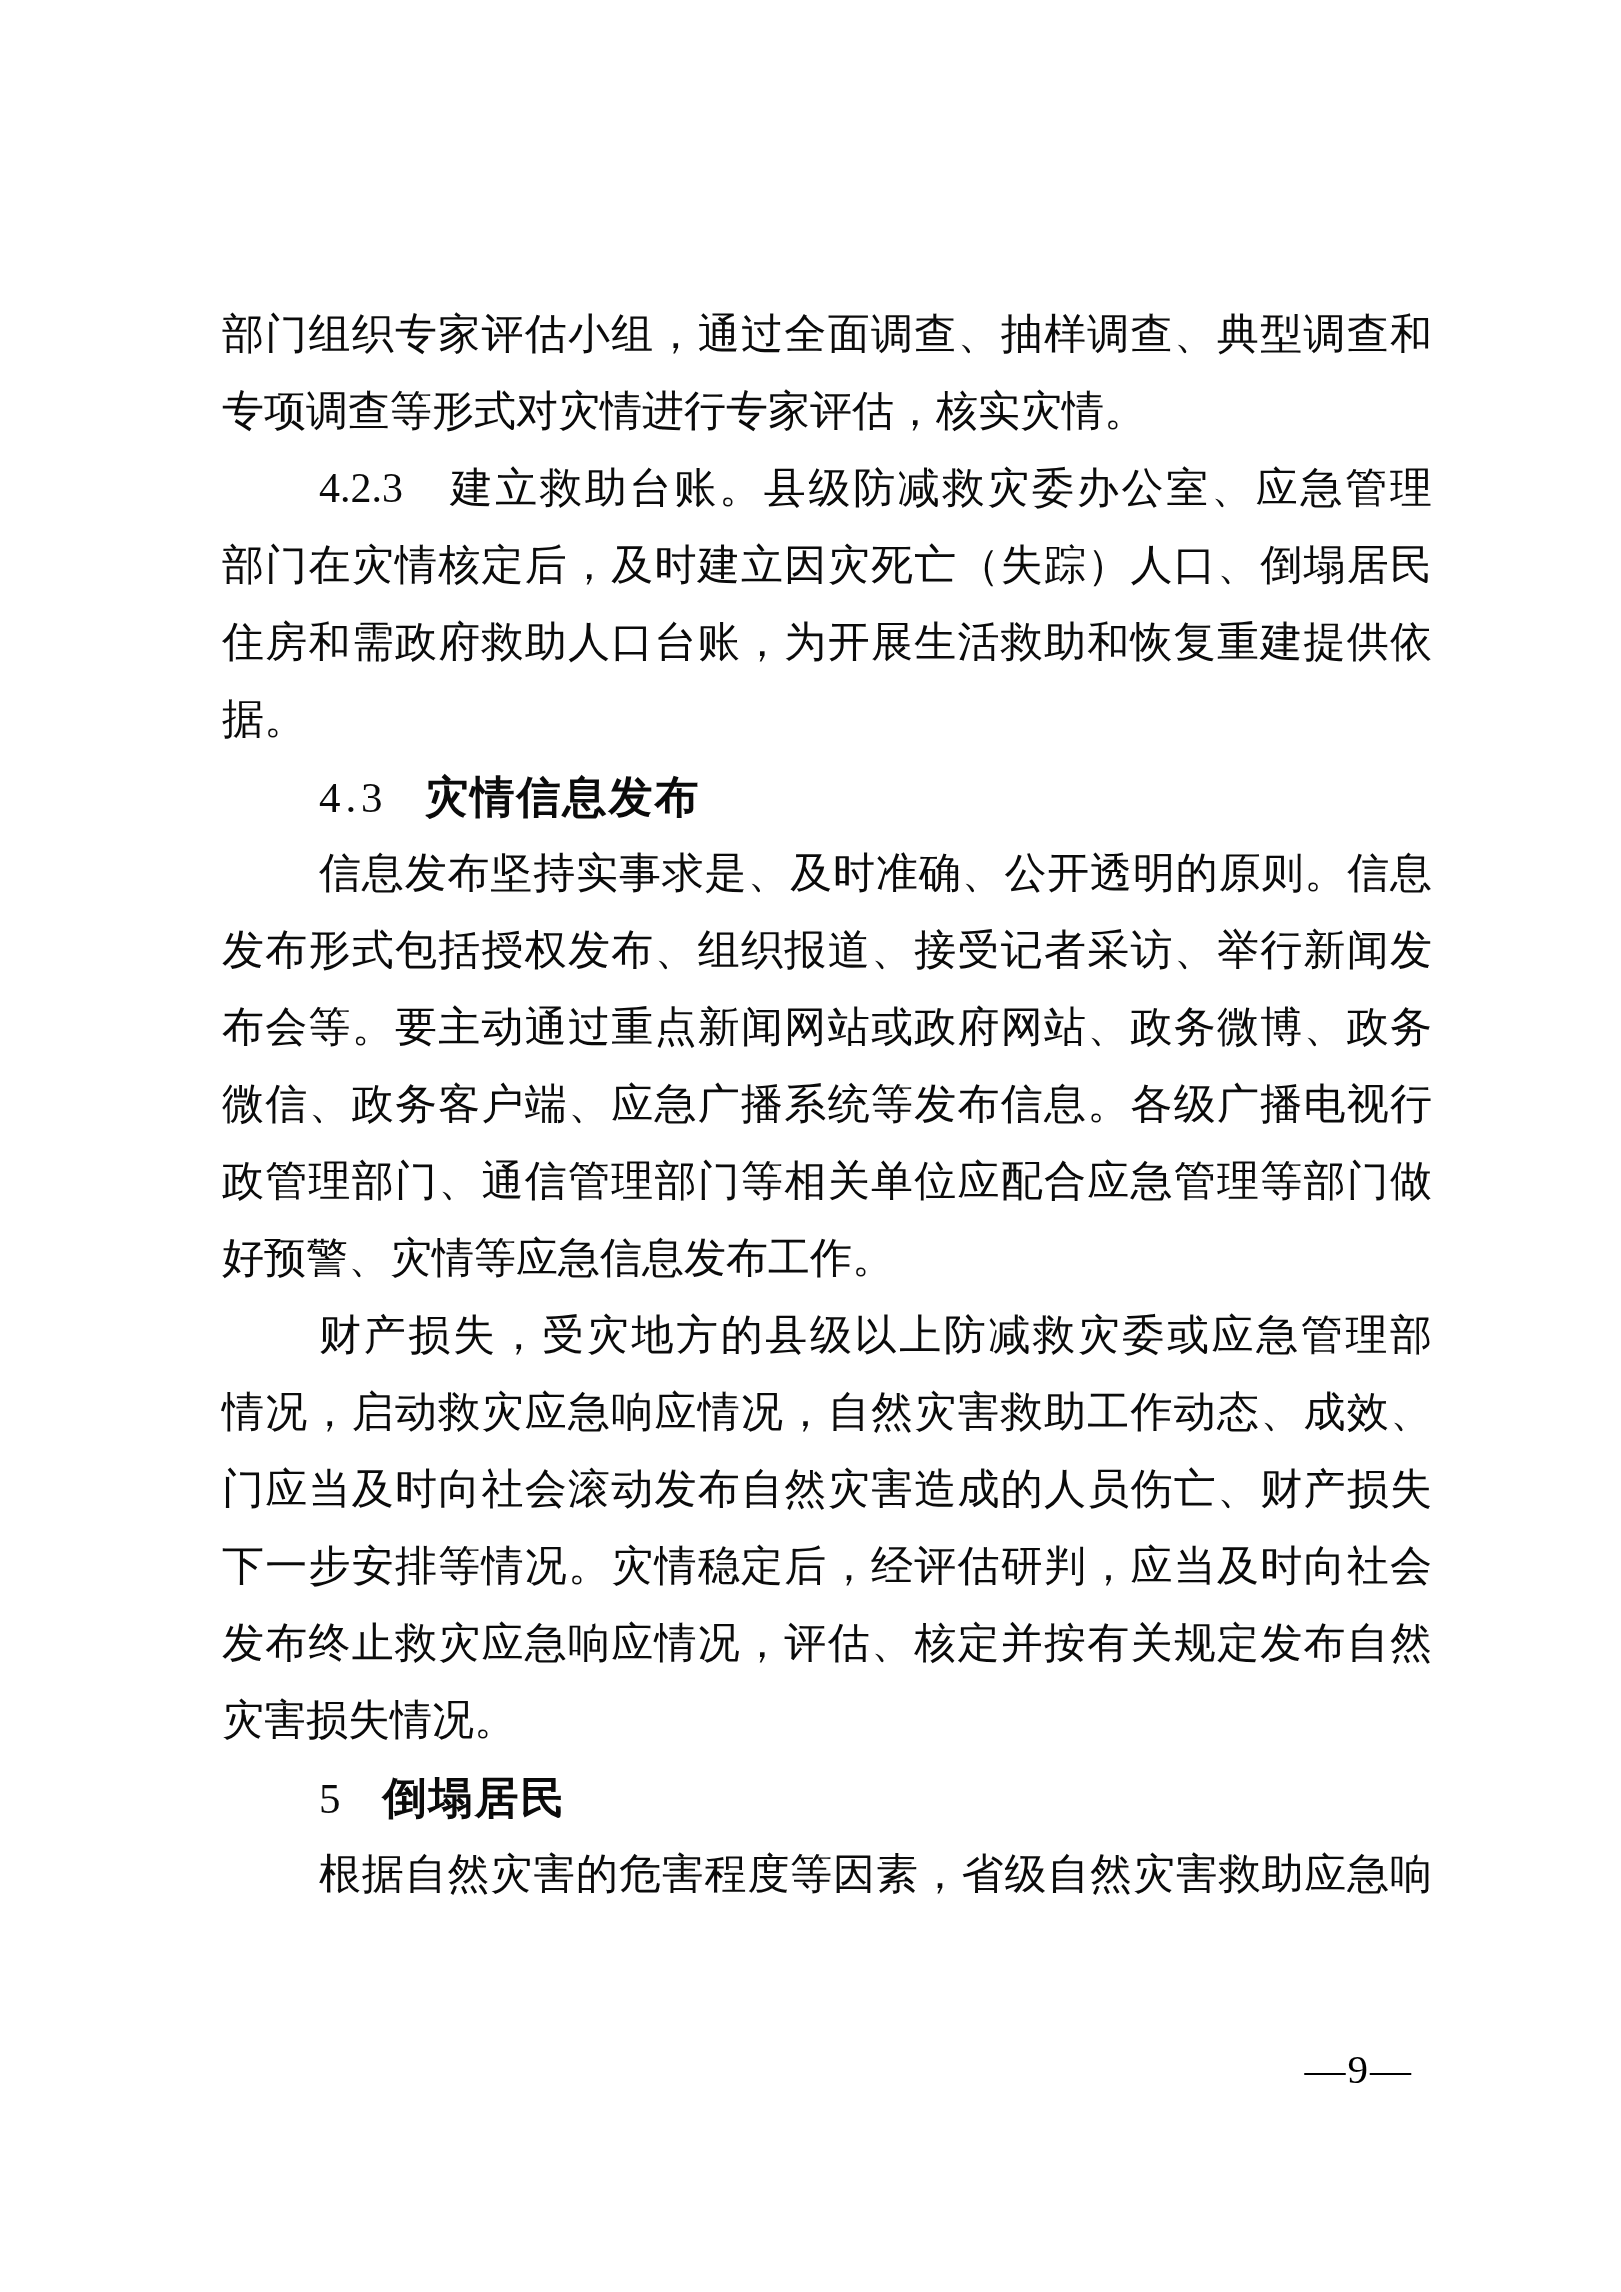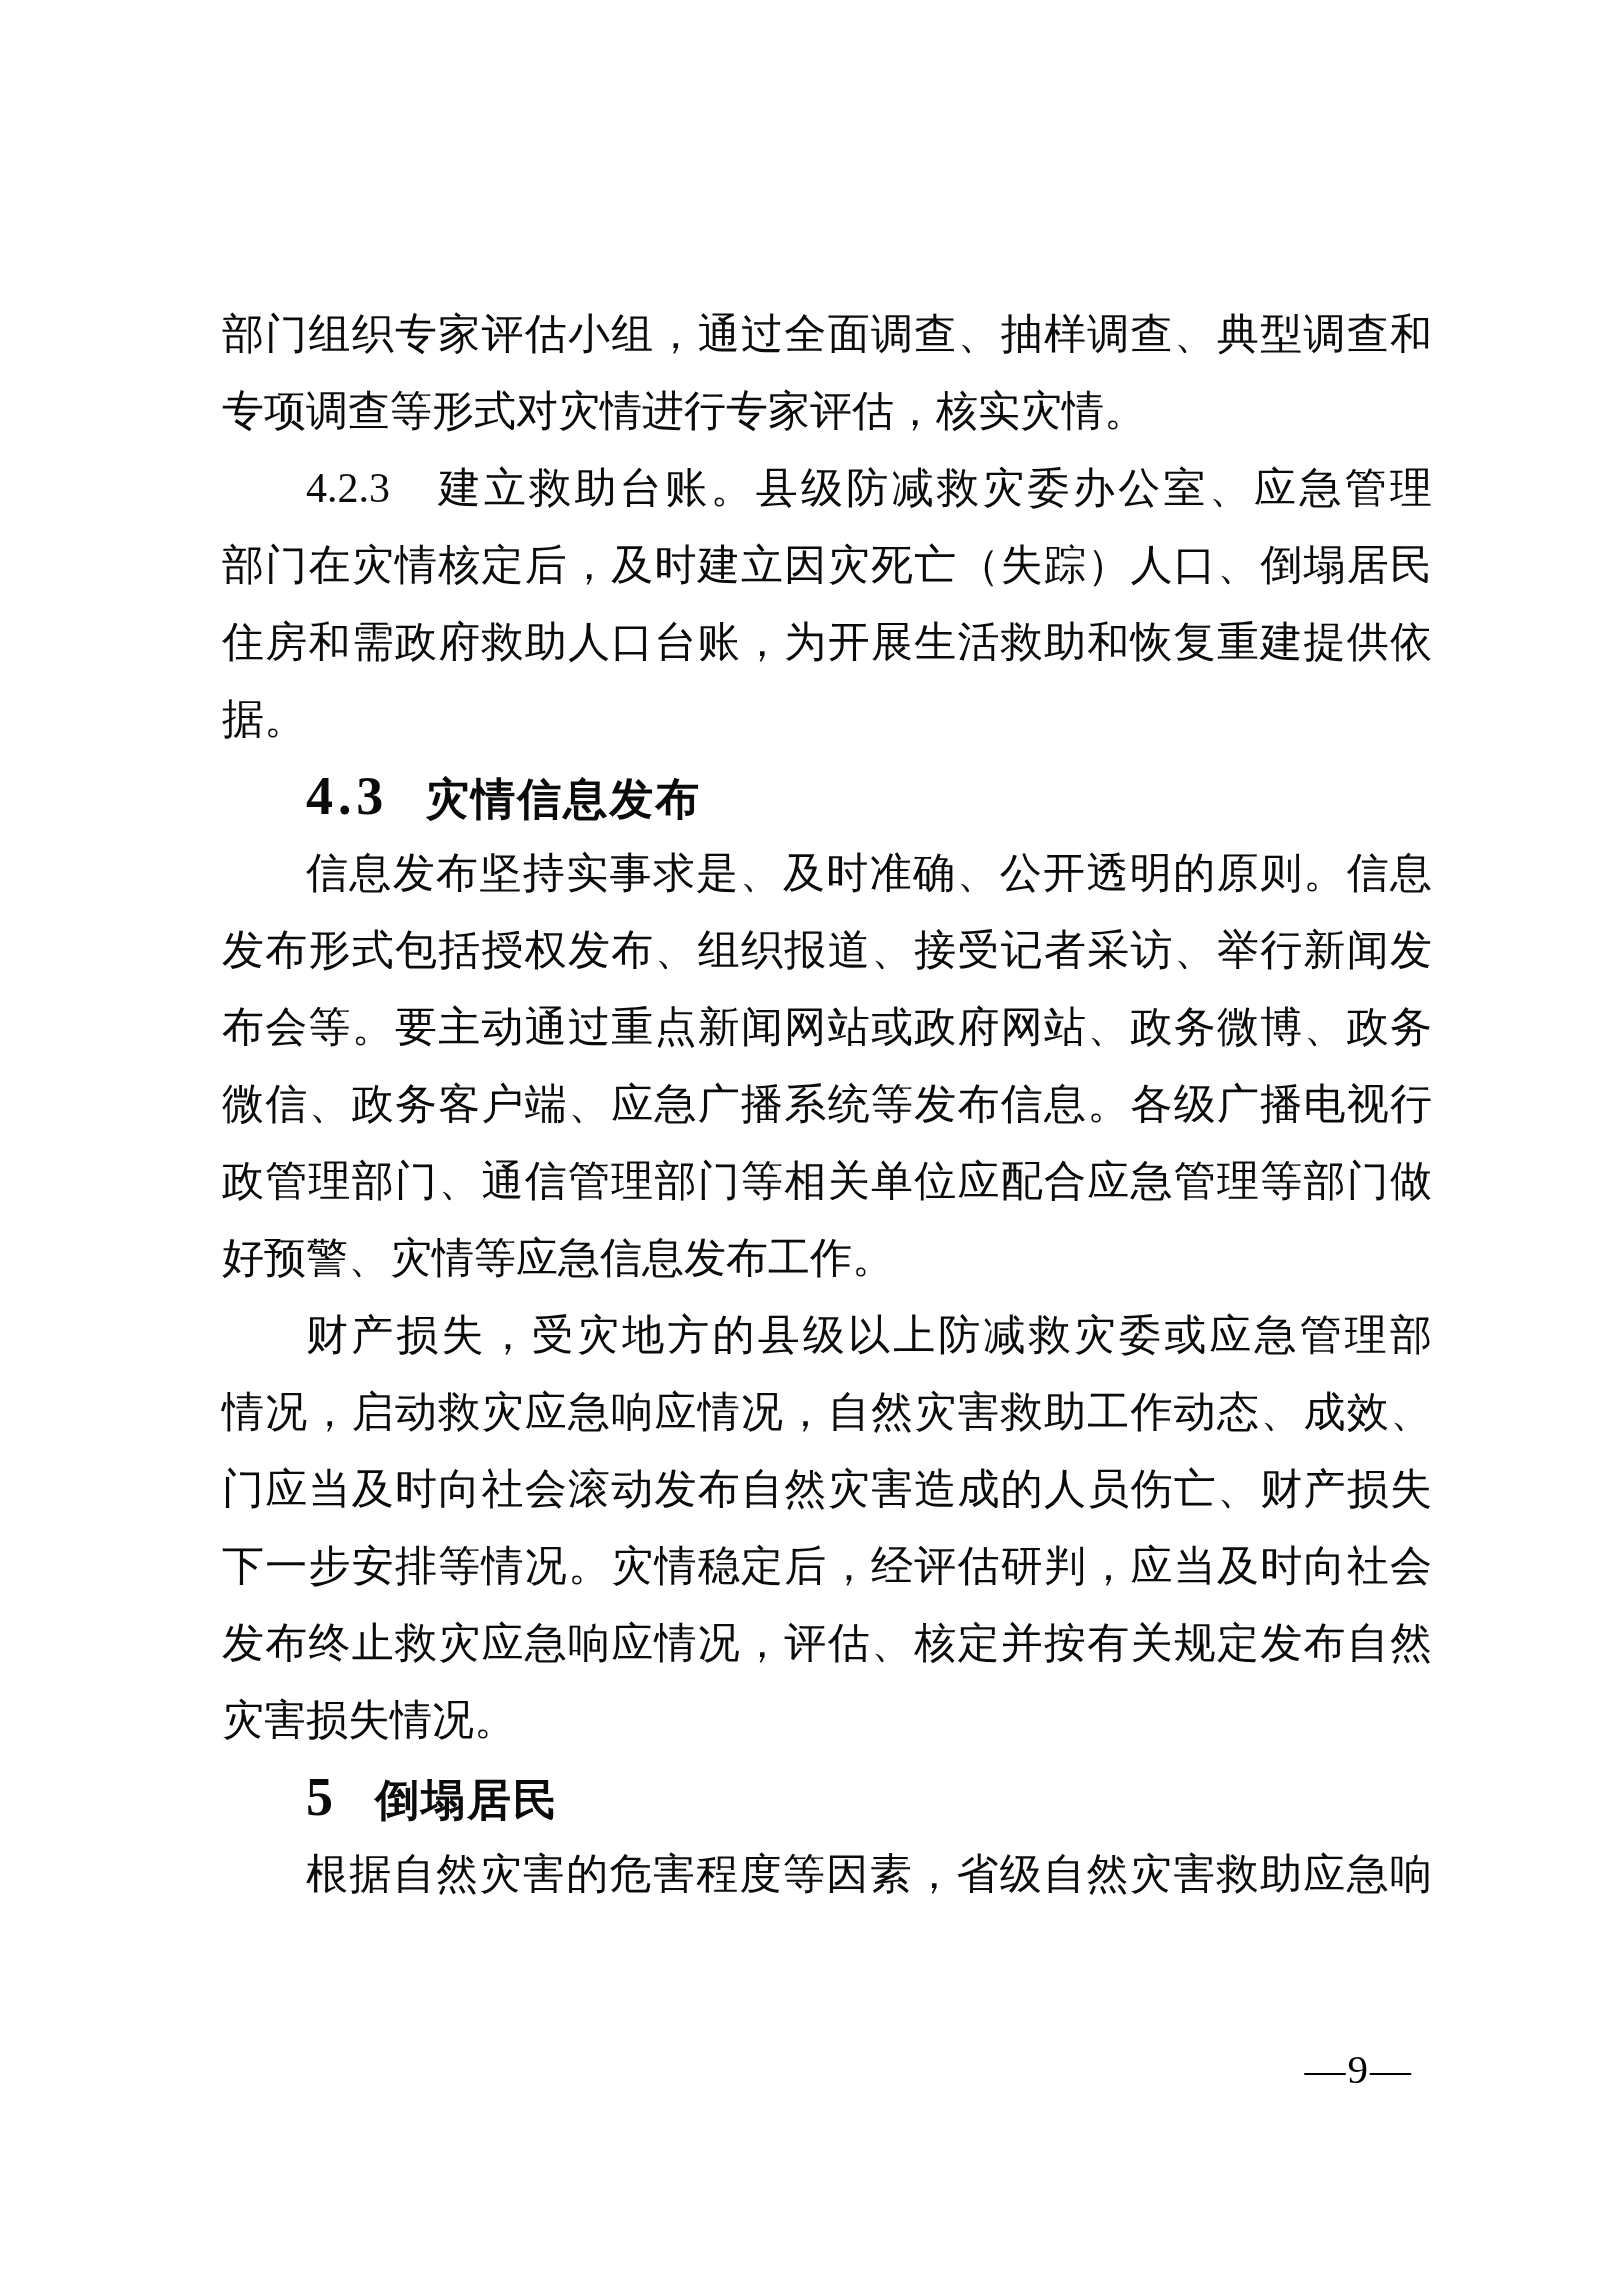--- a/index.html
+++ b/index.html
@@ -27,26 +27,26 @@
     font-size: 42px;
     color: #0b0b0b;
     font-family: "Liberation Serif", serif;
     white-space: nowrap;
   }
   .line.justify {
     white-space: normal;
     text-align: justify;
     text-align-last: justify;
   }
-  .line.indent { text-indent: 84px; }
+  .line.indent { text-indent: 84px; margin-left: 13px; }
   .line.heading { font-weight: 700; }
   .line.heading .h-num {
     font-family: "Liberation Serif", serif;
-    font-weight: 700;
-    font-size: 54px;
+    font-weight: 400;
+    font-size: 43px;
     letter-spacing: 4.9px;
   }
   .line.heading .h-text {
     font-family: "Liberation Sans", sans-serif;
     font-weight: 700;
     font-size: 44px;
     margin-left: 37px;
     letter-spacing: 2px;
   }
   .pagenum {

